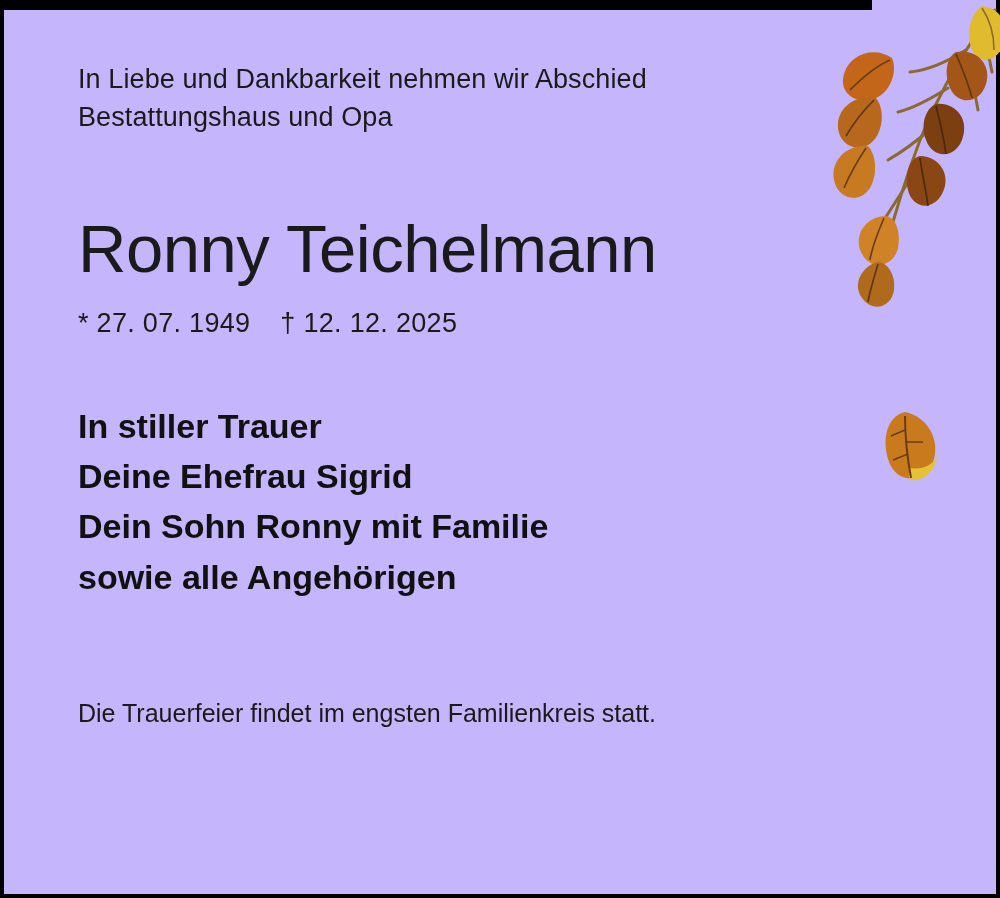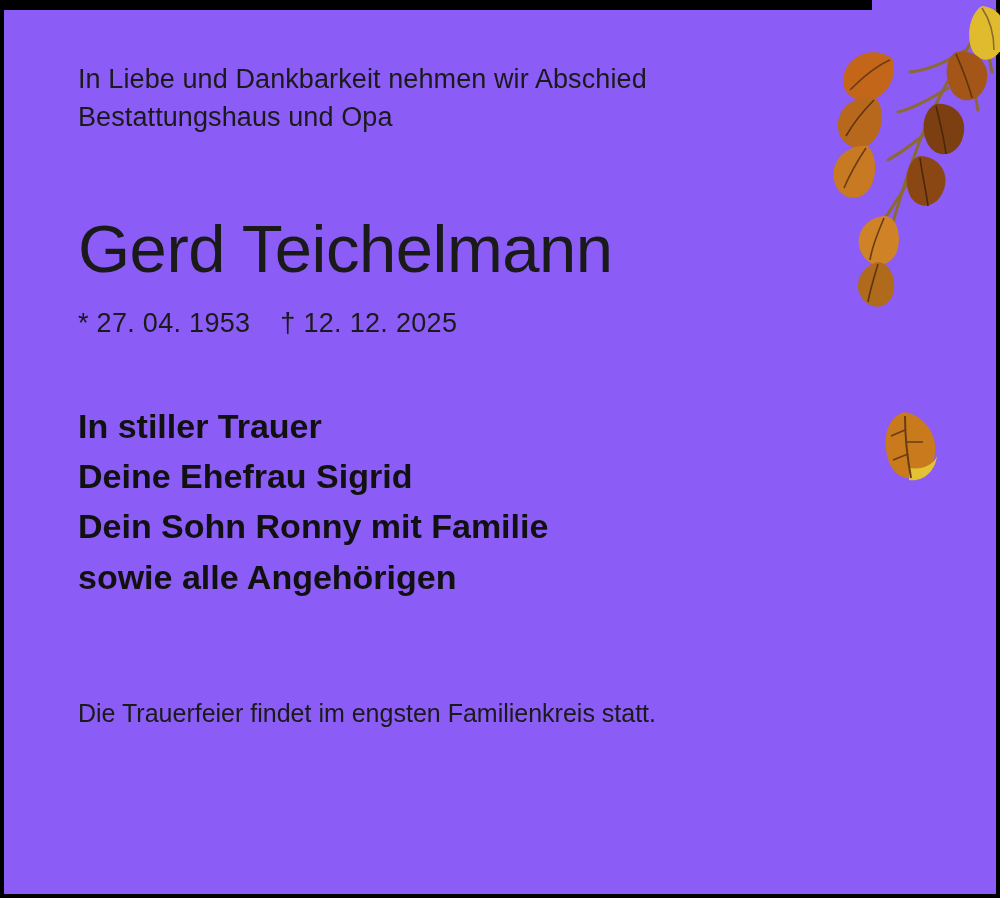--- a/index.html
+++ b/index.html
@@ -12,21 +12,21 @@
     height: 898px;
     font-family: "Liberation Sans", sans-serif;
     color: #1a1a1a;
     overflow: hidden;
   }
 
   .obituary {
     position: relative;
     width: 1000px;
     height: 898px;
-    background: #8b5cf6;
+    background: #c4b5fd;
     box-sizing: border-box;
   }
 
   
   .frame-top {
     position: absolute;
     top: 0;
     left: 0;
     width: 872px;
     height: 10px;
@@ -188,24 +188,24 @@
     <path d="M30 22 L 16 28 M31 34 L 48 34 M33 46 L 18 52" stroke="#6b3b12" stroke-width="1.4" fill="none"></path>
   </svg>
 
   <div class="content">
 
     <div class="intro">
       <div>In Liebe und Dankbarkeit nehmen wir Abschied</div>
       <div>Bestattungshaus und Opa</div>
     </div>
 
-    <div class="name">Gerd Teichelmann</div>
+    <div class="name">Ronny Teichelmann</div>
 
     <div class="dates">
-      <span class="birth">* 27. 04. 1953</span><span class="death">† 12. 12. 2025</span>
+      <span class="birth">* 27. 07. 1949</span><span class="death">† 12. 12. 2025</span>
     </div>
 
     <div class="mourning">
       <div>In stiller Trauer</div>
       <div>Deine Ehefrau Sigrid</div>
       <div>Dein Sohn Ronny mit Familie</div>
       <div>sowie alle Angehörigen</div>
     </div>
 
     <div class="ceremony">Die Trauerfeier findet im engsten Familienkreis statt.</div>

